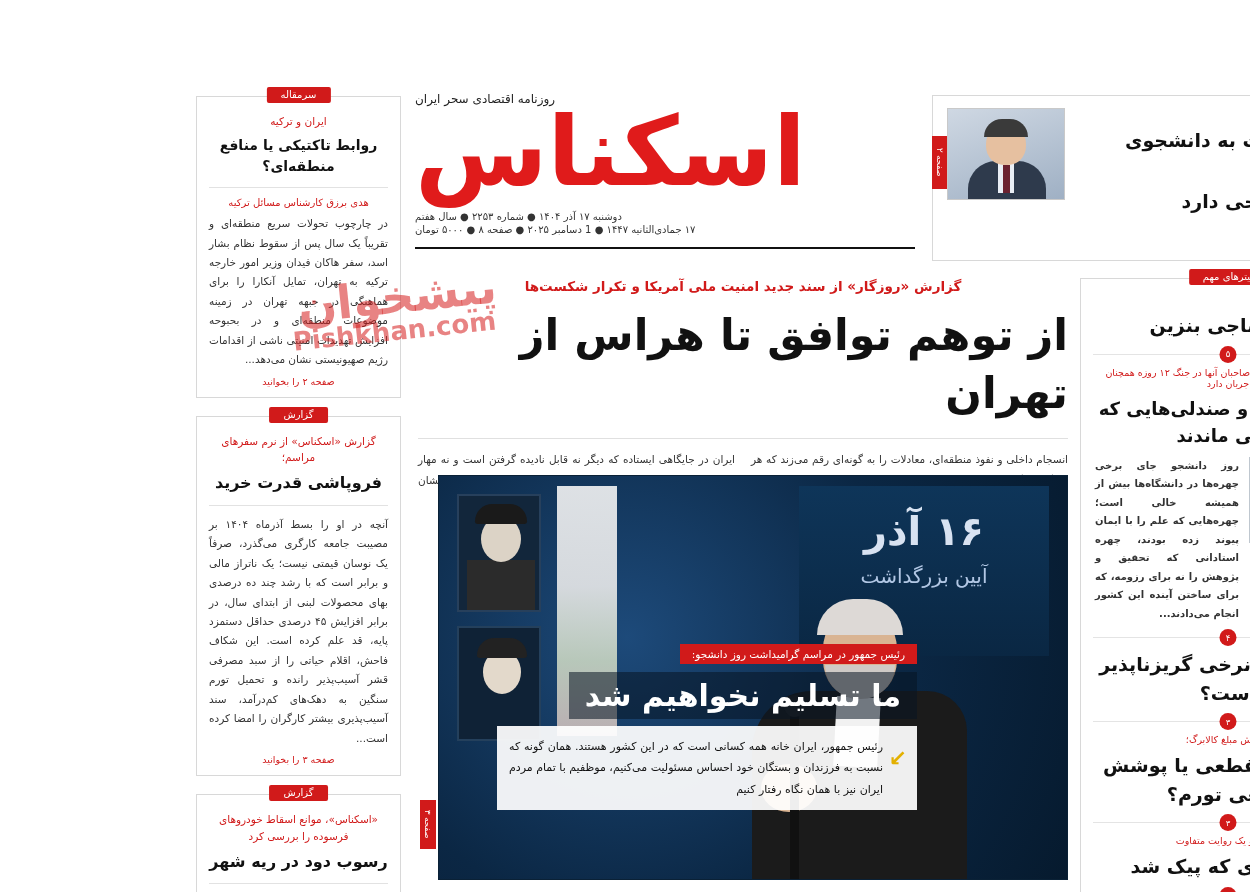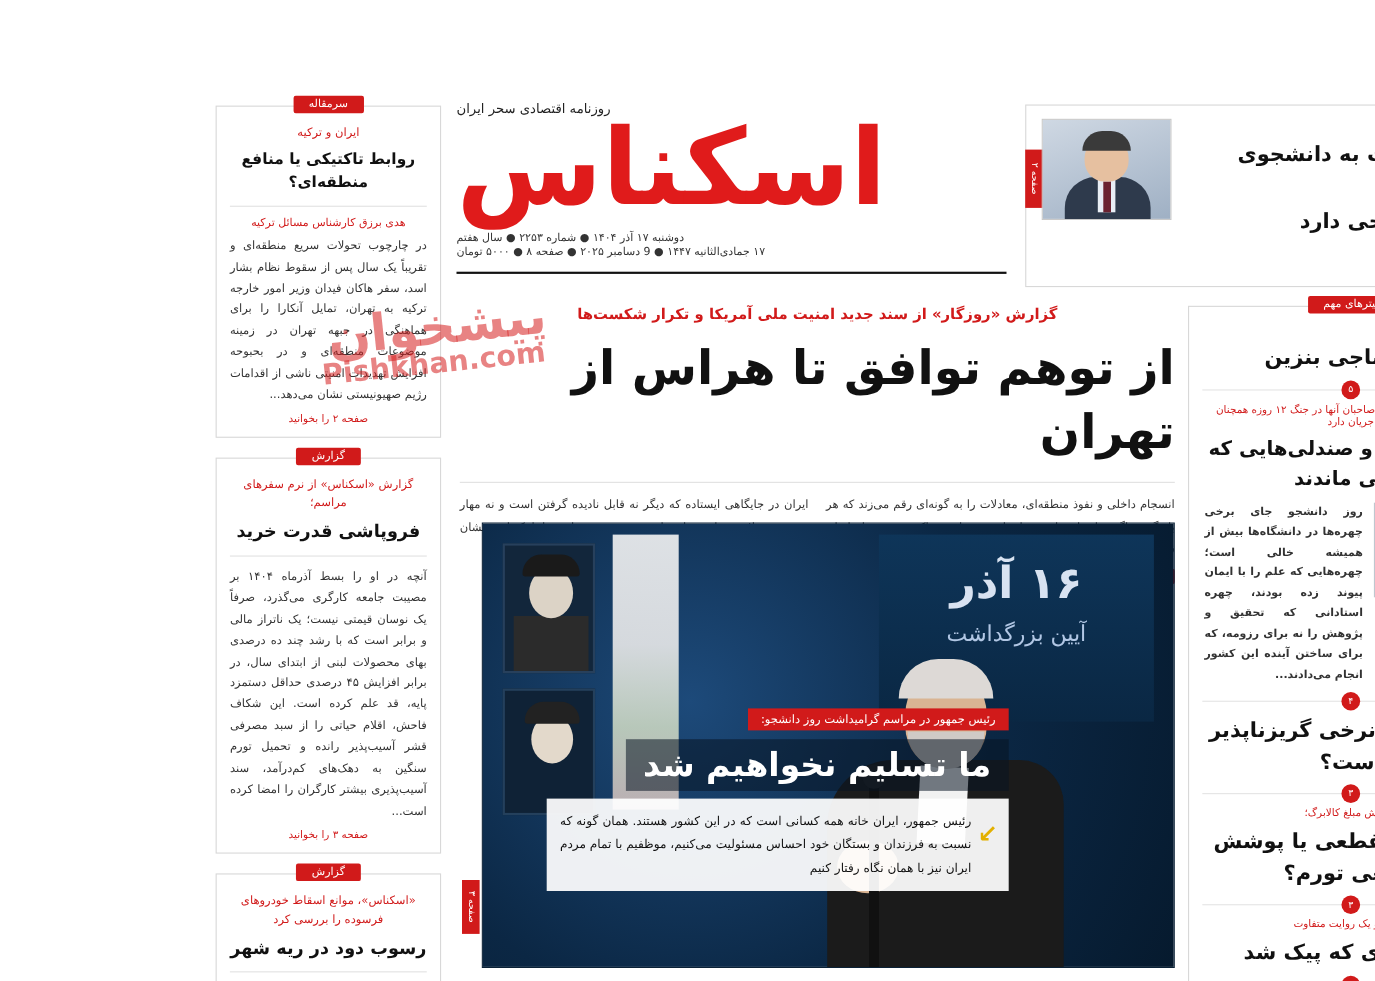--- a/index.html
+++ b/index.html
@@ -336,21 +336,21 @@
       <div class="headline" style="font-size:16px;margin-top:5px;">رسوب دود در ریه شهر</div>
       <div class="sep"></div>
 
     </div>
   </div>
 
   <div class="masthead">
     <div class="supertitle">روزنامه اقتصادی سحر ایران</div>
     <div class="logo">اسکناس</div>
     <div class="mast-meta">دوشنبه ۱۷ آذر ۱۴۰۴ ● شماره ۲۲۵۳ ● سال هفتم</div>
-    <div class="mast-meta" style="margin-top:-6px;">۱۷ جمادی‌الثانیه ۱۴۴۷ ● 9 دسامبر ۲۰۲۵ ● صفحه ۸ ● ۵۰۰۰ تومان</div>
+    <div class="mast-meta" style="margin-top:-6px;">۱۷ جمادی‌الثانیه ۱۴۴۷ ● 1 دسامبر ۲۰۲۵ ● صفحه ۸ ● ۵۰۰۰ تومان</div>
     <div class="mast-rule"></div>
   </div>
 
   <div class="watermark">
     <span>پیشخوان</span>
     <span class="wm2">Pishkhan.com</span>
   </div>
 
   <div class="top-right">
     <div class="side-tab-red">صفحه ۲</div>

